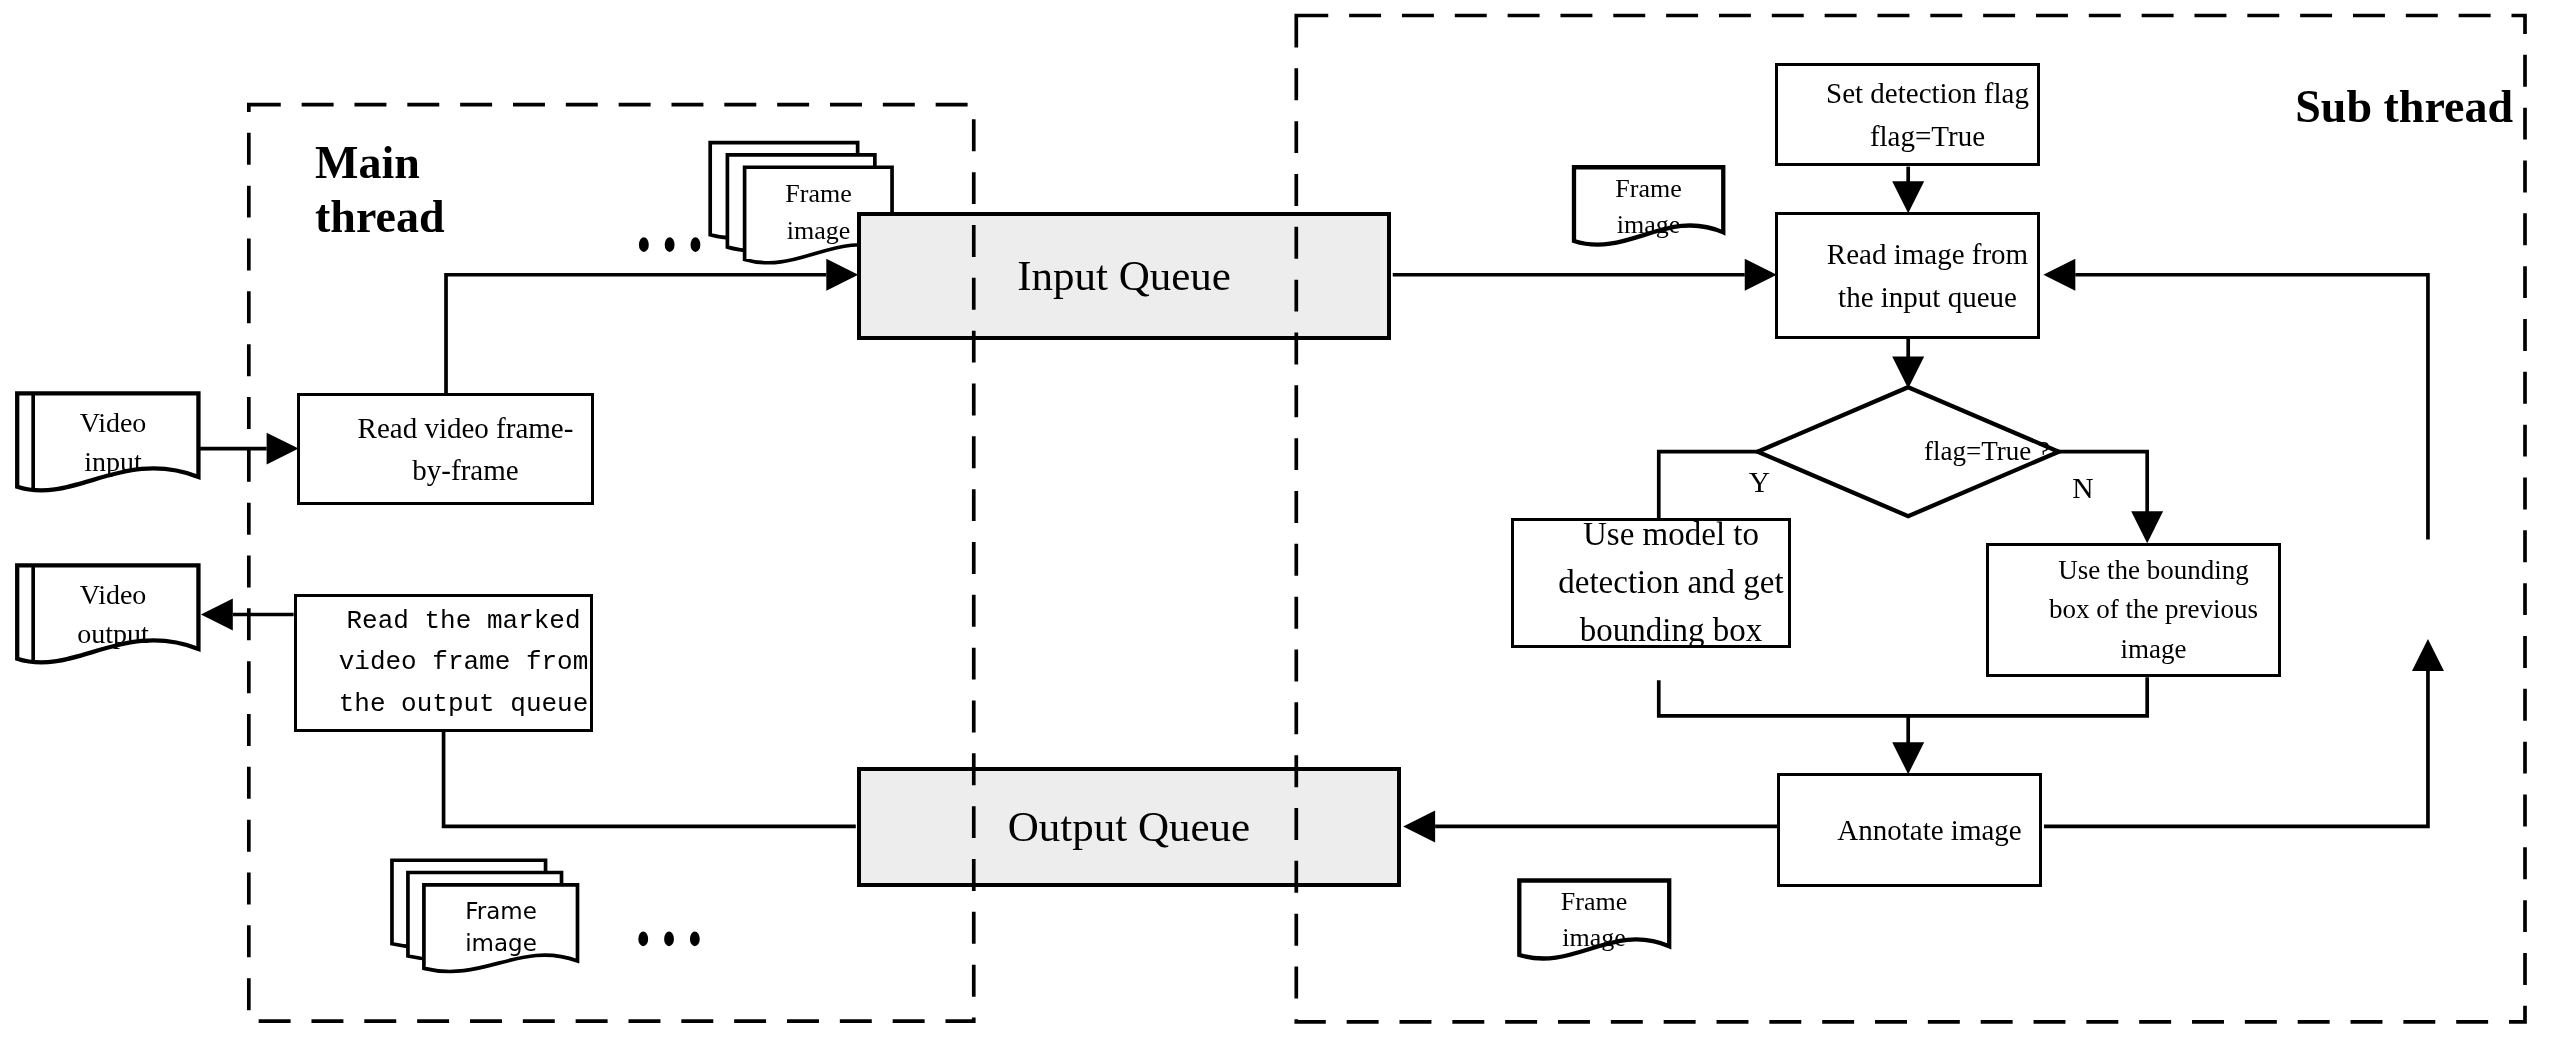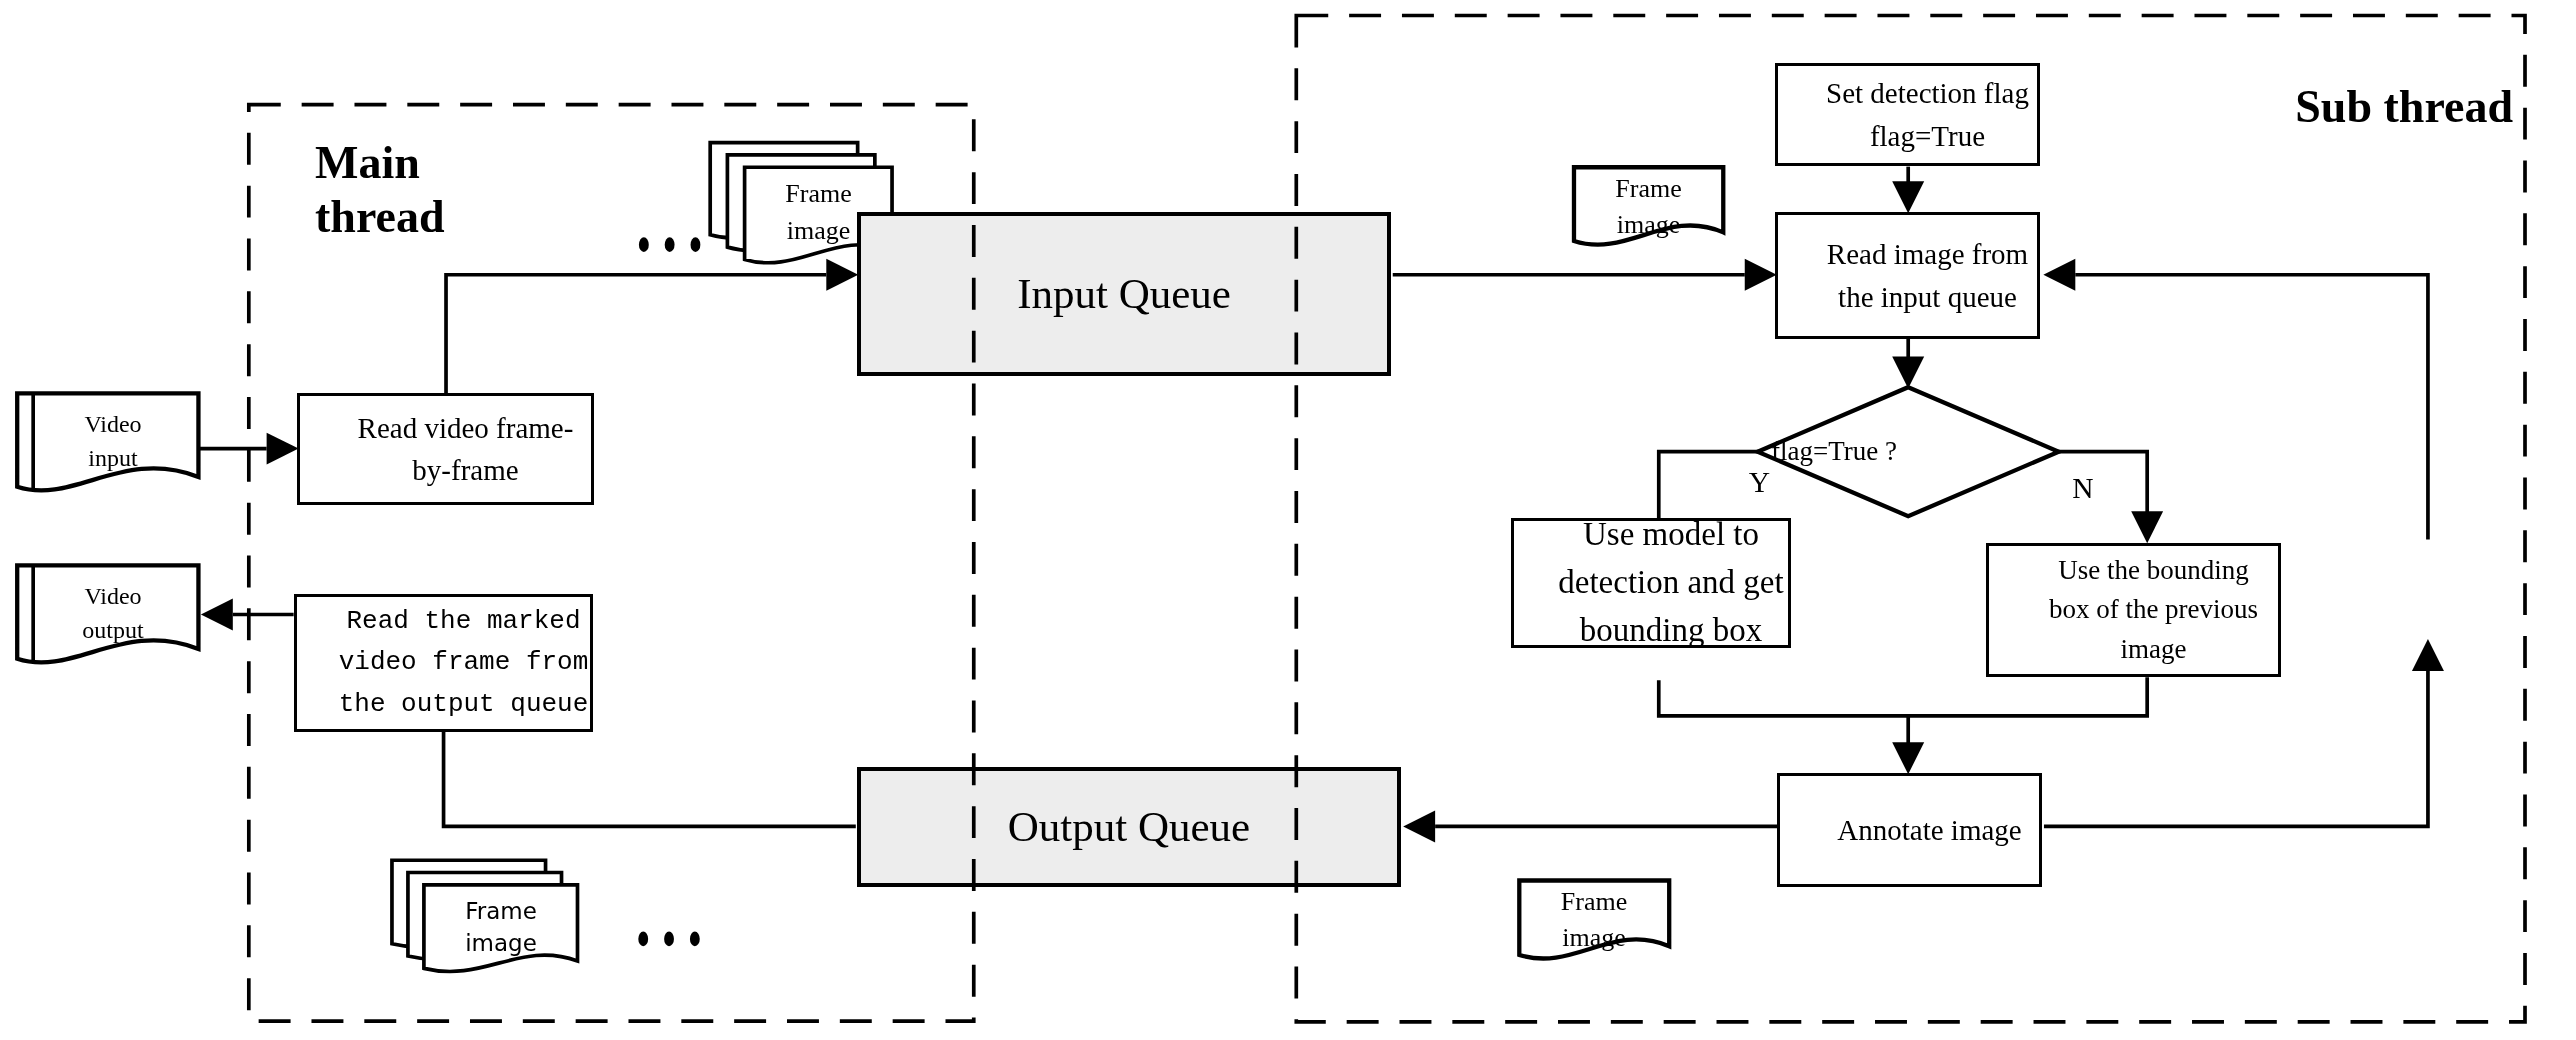--- a/index.html
+++ b/index.html
@@ -22,21 +22,21 @@
     align-items:center;
     justify-content:center;
     text-align:center;
     white-space:pre-line;
     z-index:1;
     line-height:1.45;
   }
   .box  { background:#ffffff; border:3.7px solid #000; font-size:29px;padding-left:40px; }
   .queue{ background:#ededed; border:4.3px solid #000; font-size:43px; }
   .mono { font-family:"Liberation Mono", monospace; font-size:26px; line-height:1.6;margin-top:36px; }
-  .doc-label { line-height:1.4; font-size:24px; }
+  .doc-label { line-height:1.4; font-size:28px; }
   .doc-label.small { font-size:26px; }
   .doc-label.sans { font-family:"DejaVu Sans", sans-serif; font-size:23px; }
   .region-label {
     position:absolute; z-index:1;
     font-weight:bold; font-size:46px; line-height:1.18;
     white-space:pre-line;
   }
   .branch-label {
     position:absolute; z-index:1;
     font-size:29.5px; text-align:center;
@@ -138,21 +138,21 @@
   </svg>
 
   <div class="region-label" style="left:315px; top:136px; width:209px; text-align:left;">Main
 thread</div>
 
   <div class="region-label" style="left:2267px; top:80px; width:246px; text-align:right;">Sub thread</div>
 
   <div class="node box" style="left:297px; top:393px; width:297px; height:112px;">Read video frame-
 by-frame</div>
 
-  <div class="node queue" style="left:857px; top:212px; width:534px; height:164px;">Input Queue</div>
+  <div class="node queue" style="left:857px; top:212px; width:534px; height:128px;">Input Queue</div>
 
   <div class="node queue" style="left:857px; top:767px; width:544px; height:120px;">Output Queue</div>
 
   <div class="node box mono" style="left:294px; top:558px; width:299px; height:138px;">Read the marked
 video frame from
 the output queue</div>
 
   <div class="node box" style="left:1775px; top:63px; width:265px; height:103px;">Set detection flag
 flag=True</div>
 
@@ -163,21 +163,21 @@
 detection and get
 bounding box</div>
 
   <div class="node box" style="left:1986px; top:543px; width:295px; height:134px; font-size:27px;">Use the bounding
 box of the previous
 image</div>
 
 
   <div class="node box" style="left:1777px; top:773px; width:265px; height:114px;">Annotate image</div>
 
-  <div class="diamond-label" style="left:1699px; top:430px; width:270px; height:43px;">flag=True ?</div>
+  <div class="diamond-label" style="left:1852px; top:430px; width:270px; height:43px;">flag=True ?</div>
 
   <div class="branch-label" style="left:1729px; top:466px; width:61px;">Y</div>
 
   <div class="branch-label" style="left:2049px; top:472px; width:68px;">N</div>
 
   <div class="node doc-label" style="left:29.5px; top:402px; width:167px; height:80px;">Video
 input</div>
 
   <div class="node doc-label" style="left:29.5px; top:574px; width:167px; height:80px;">Video
 output</div>

